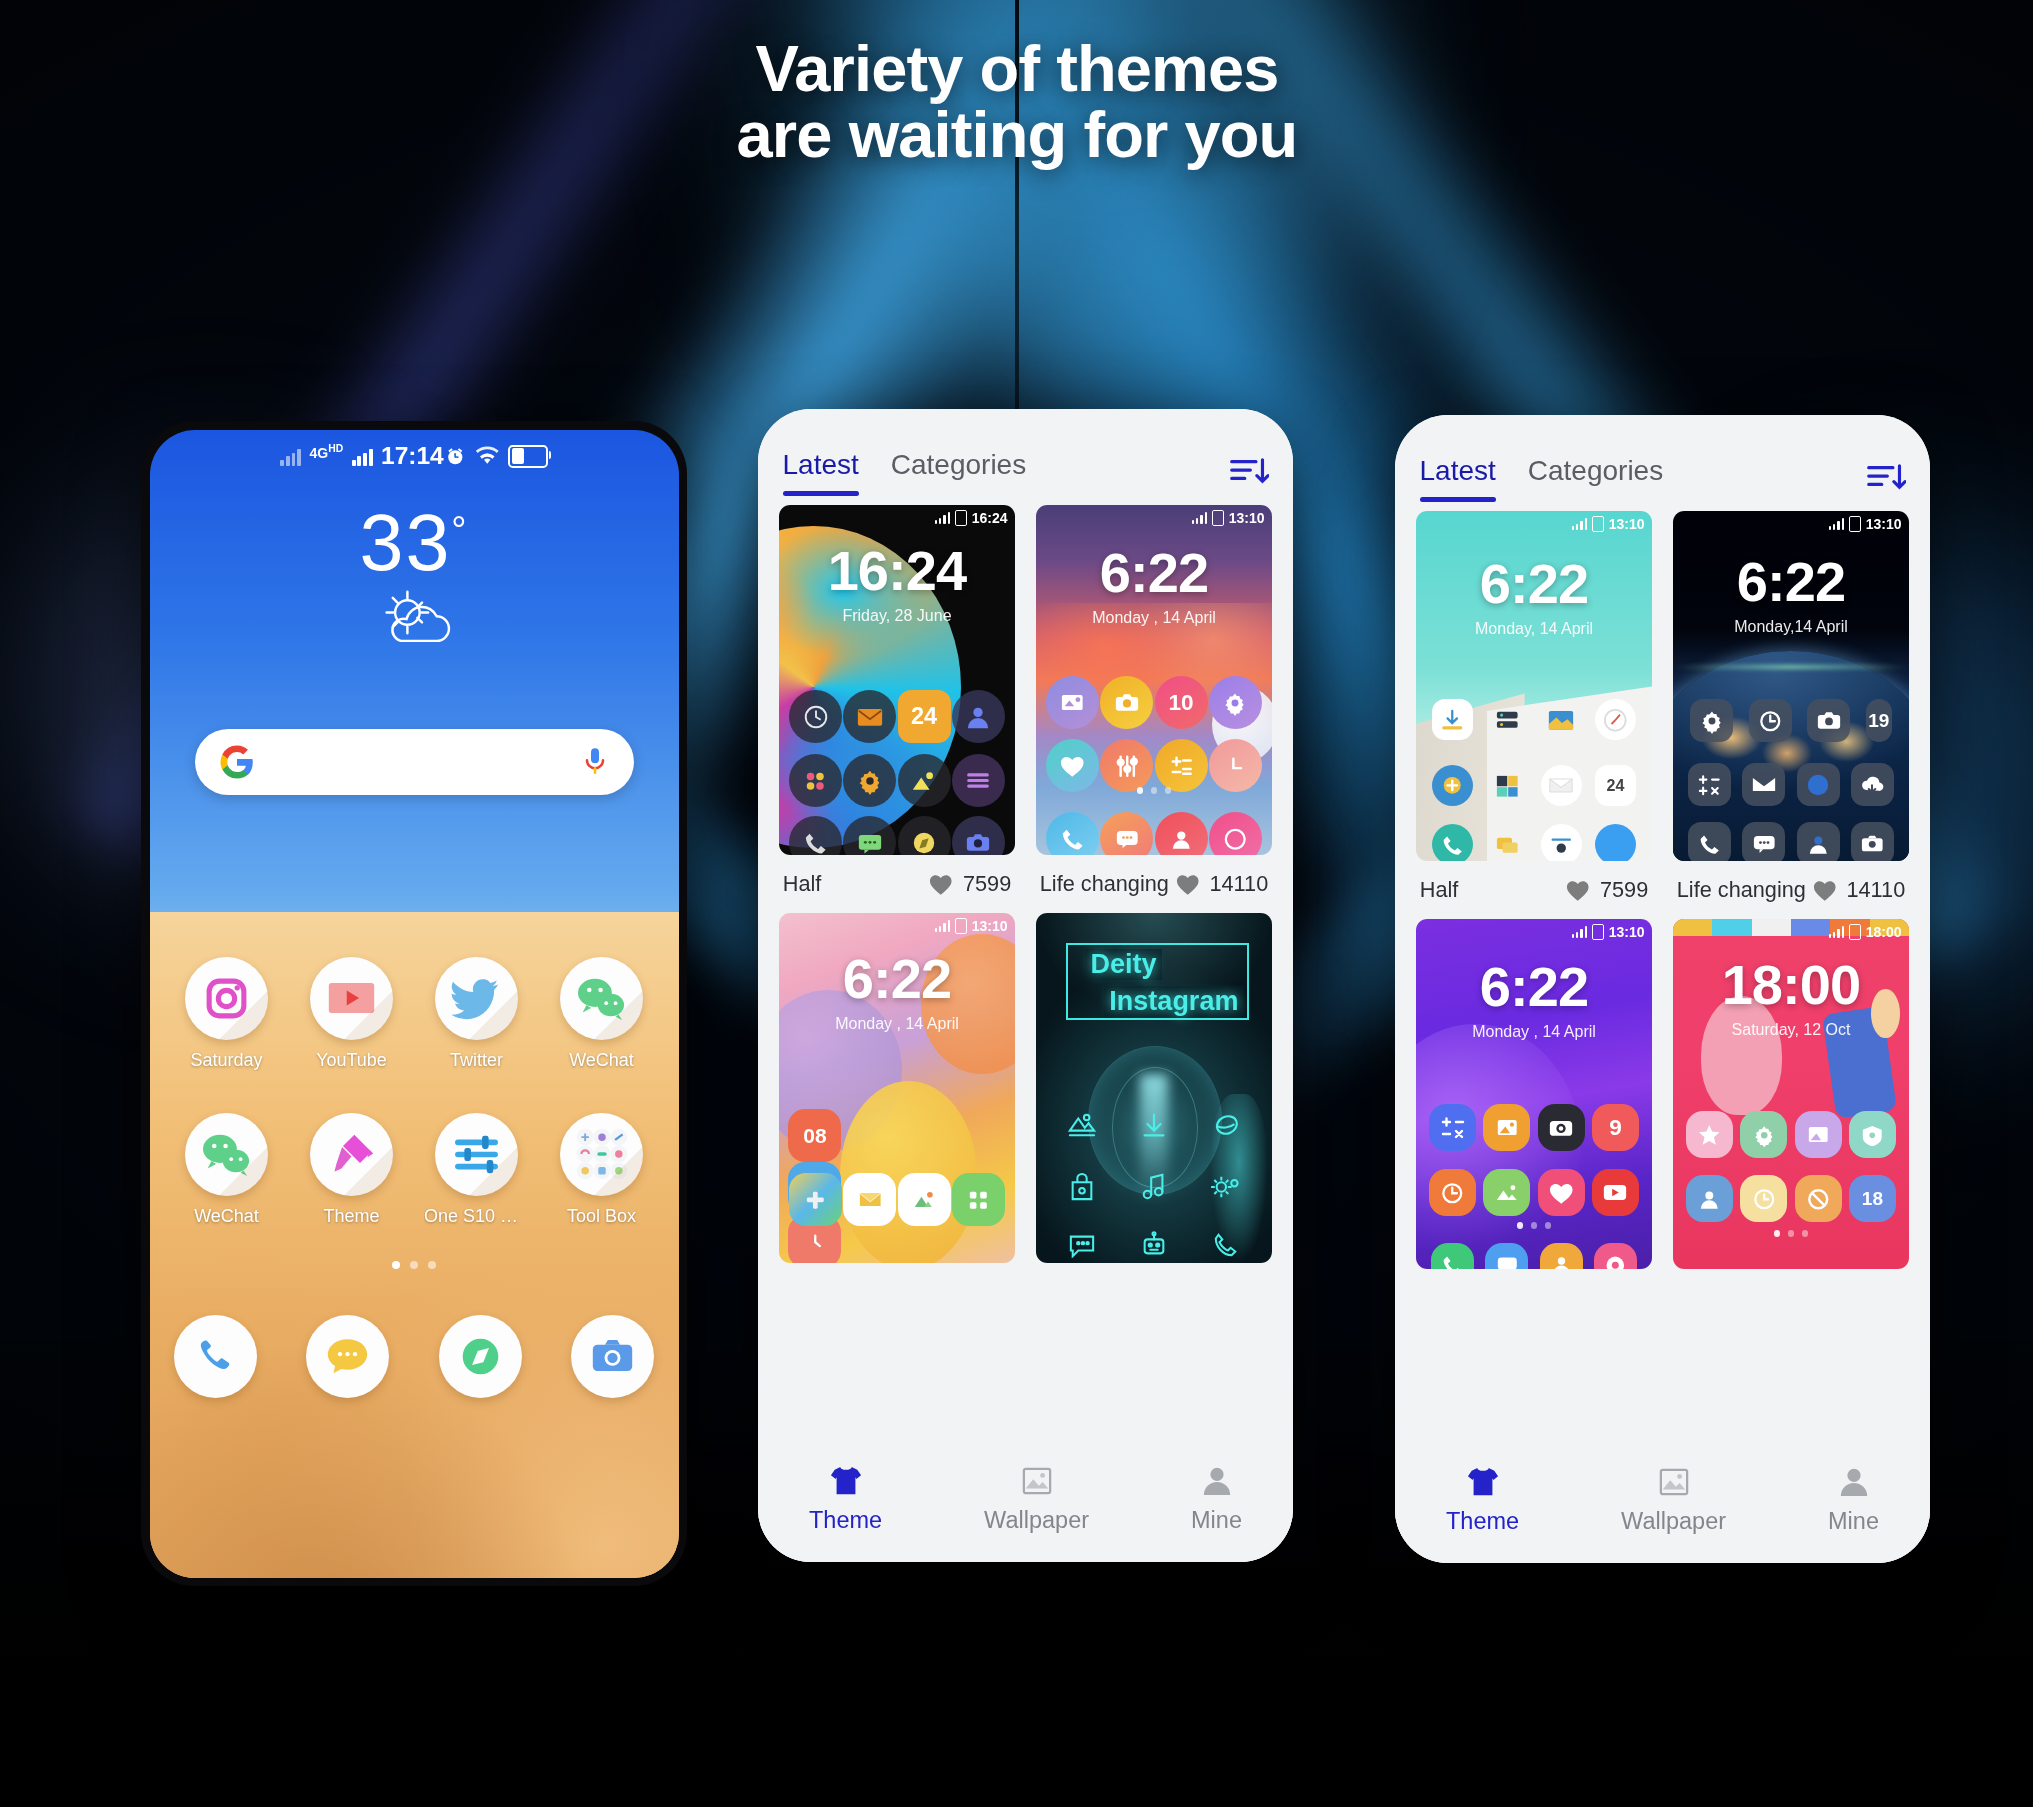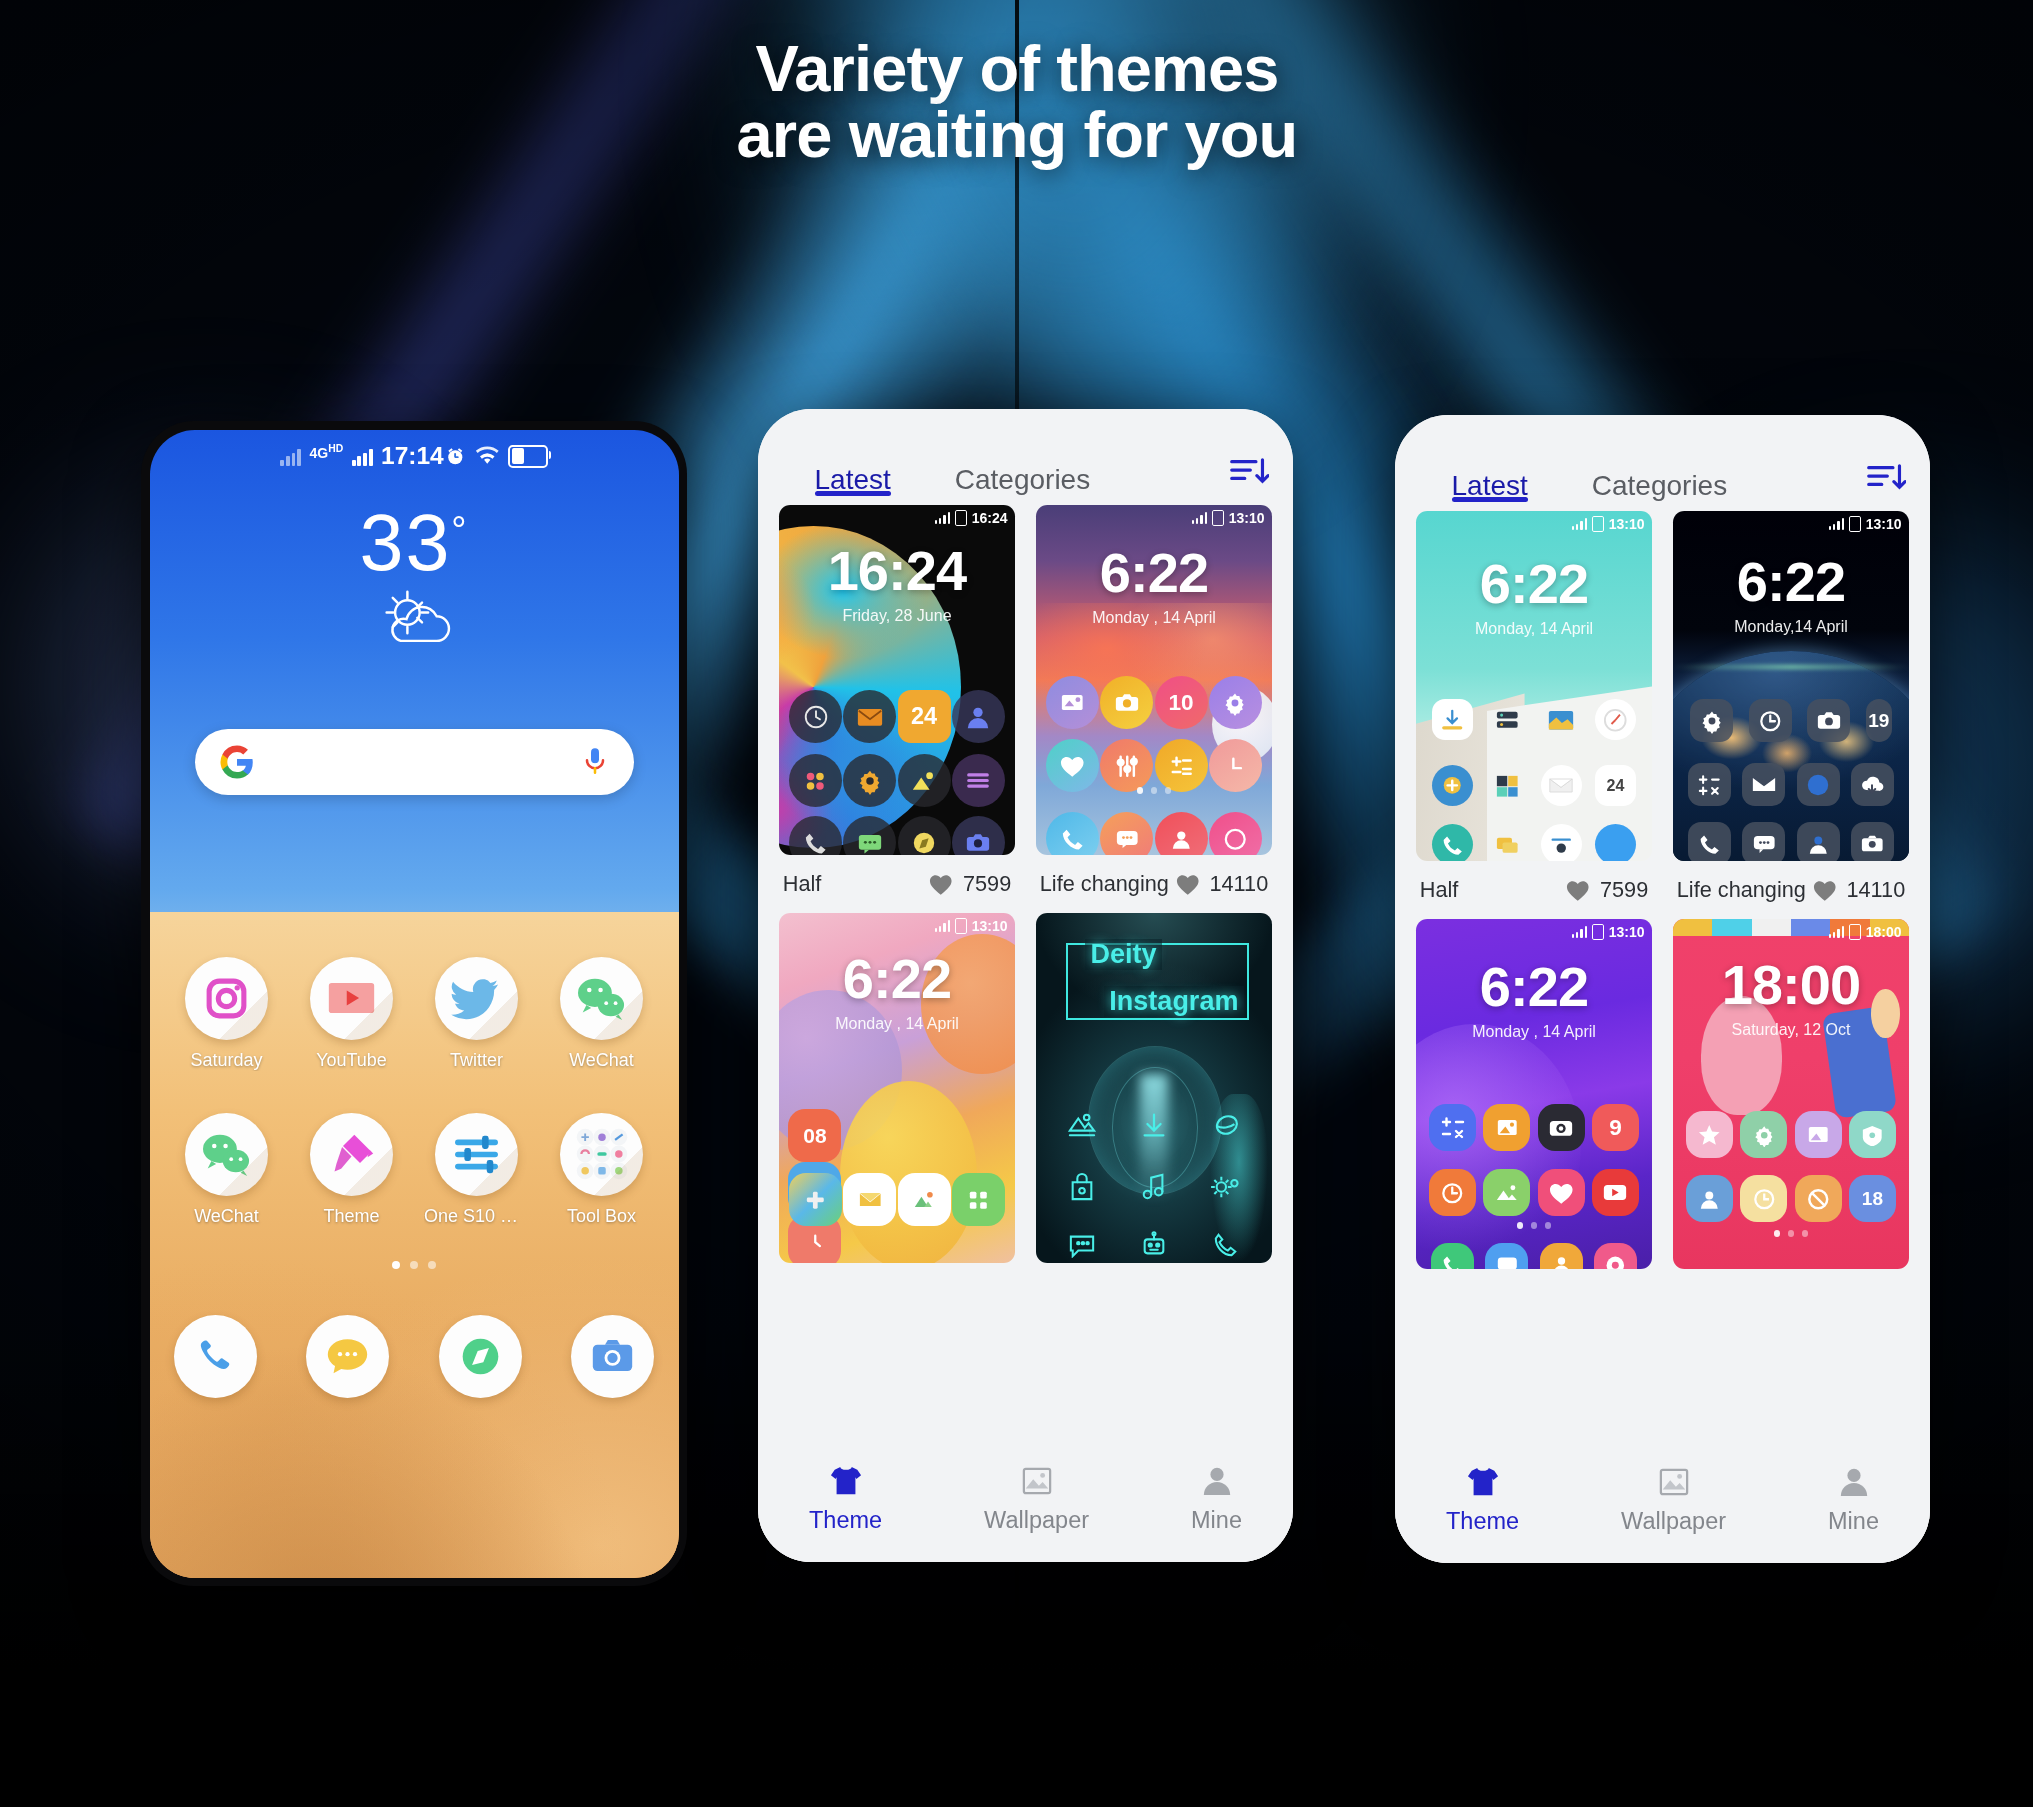--- a/index.html
+++ b/index.html
@@ -76,21 +76,21 @@
   .dots i.on{background:#fff;}
   .dock{position:absolute;left:24.5px;right:24.5px;display:flex;justify-content:space-between;z-index:4;}
   .dock .ic{width:83px;height:83px;border-radius:50%;background:#fdfdfd;
     display:flex;align-items:center;justify-content:center;box-shadow:0 3.8px 8.5px rgba(120,70,20,.25);}
 
   
   #phone2{left:758px;top:409px;width:535px;height:1153px;}
   #phone3{left:1395px;top:415px;width:535px;height:1148px;}
   .store{position:absolute;inset:0;background:#f2f3f5;display:flex;flex-direction:column;}
   .store-head{height:87px;display:flex;align-items:flex-end;padding:0 24.5px 5.6px 24.5px;gap:32px;position:relative;}
-  .tab{font-size:28px;color:#5a5d63;padding-bottom:0;position:relative;margin-left:32px;}
+  .tab{font-size:28px;color:#5a5d63;padding-bottom:15px;position:relative;}
   .tab.active{color:#1a1aa8;font-weight:normal;}
   .tab.active:after{content:"";position:absolute;left:0;right:0;bottom:0;height:4.7px;background:#2323c9;border-radius:2.8px;}
   .sort-icon{position:absolute;right:24.5px;bottom:15px;width:41px;height:32px;}
 
   .grid{flex:1;padding:3.8px 21px 0 21px;display:grid;grid-template-columns:1fr 1fr;
         column-gap:21px;row-gap:0px;align-content:start;}
   .tcard{display:flex;flex-direction:column;}
   .tprev{width:100%;height:350px;border-radius:11.3px;overflow:hidden;position:relative;background:#111;}
   .tmeta{height:58px;display:flex;align-items:center;justify-content:space-between;padding:0 3.8px;}
   .tname{font-size:21.7px;color:#2c2f34;}
@@ -719,21 +719,21 @@
           <div style="position:absolute;left:0;right:0;top:0;height:40%;
                background:radial-gradient(70% 100% at 50% 0%, rgba(120,220,225,.28), rgba(10,35,45,0) 72%);"></div>
           <div style="position:absolute;left:22%;top:38%;width:56%;height:42%;border-radius:50%;
                border:1.9px solid rgba(120,235,240,.22);box-shadow:0 0 28px rgba(90,230,240,.35) inset;"></div>
           <div style="position:absolute;left:32%;top:44%;width:36%;height:34%;border-radius:50%;
                border:1.9px solid rgba(120,235,240,.3);"></div>
           <div style="position:absolute;left:44%;top:46%;width:12%;height:36%;
                background:linear-gradient(180deg,rgba(160,245,250,.85),rgba(160,245,250,0));filter:blur(5.6px);"></div>
 
           <div style="position:absolute;left:30px;top:30px;right:22.6px;height:73px;border:2.4px solid #3fe8e0;"></div>
-          <div style="position:absolute;left:49px;top:26px;color:#49eee8;font-size:27px;font-weight:bold;
+          <div style="position:absolute;left:49px;top:36px;color:#49eee8;font-size:27px;font-weight:bold;
                       text-shadow:0 0 11.3px rgba(70,235,230,.9);background:rgba(10,30,36,.55);padding:0 5.6px;">Deity</div>
           <div style="position:absolute;right:28px;top:73px;color:#49eee8;font-size:27px;font-weight:bold;
                       text-shadow:0 0 11.3px rgba(70,235,230,.9);background:rgba(10,30,36,.6);padding:0 5.6px;">Instagram</div>
 
           <div class="micons" style="top:185px;">
             <div class="mi">
               <svg width="32" height="28" viewBox="0 0 34 30" fill="none" stroke="#49eee8" stroke-width="2.2" stroke-linecap="round">
                   <path d="M4 21 L13 8 L20 18 L24 13 L30 21Z"></path>
                   <circle cx="22" cy="7" r="3"></circle>
                   <path d="M4 26h26"></path>

